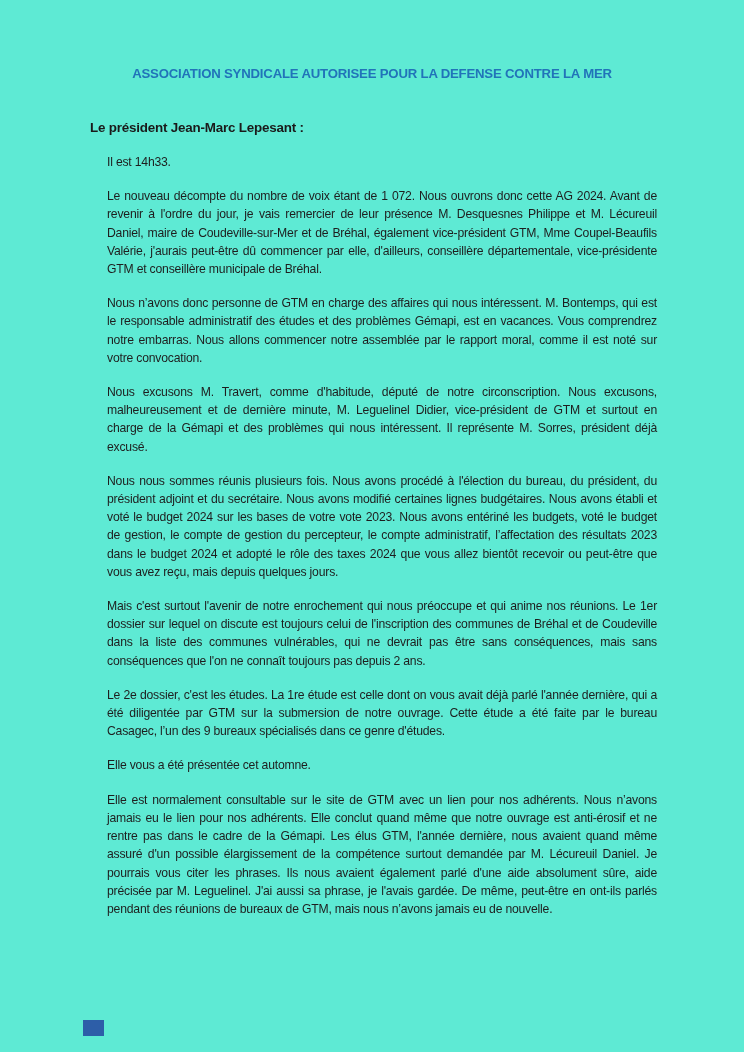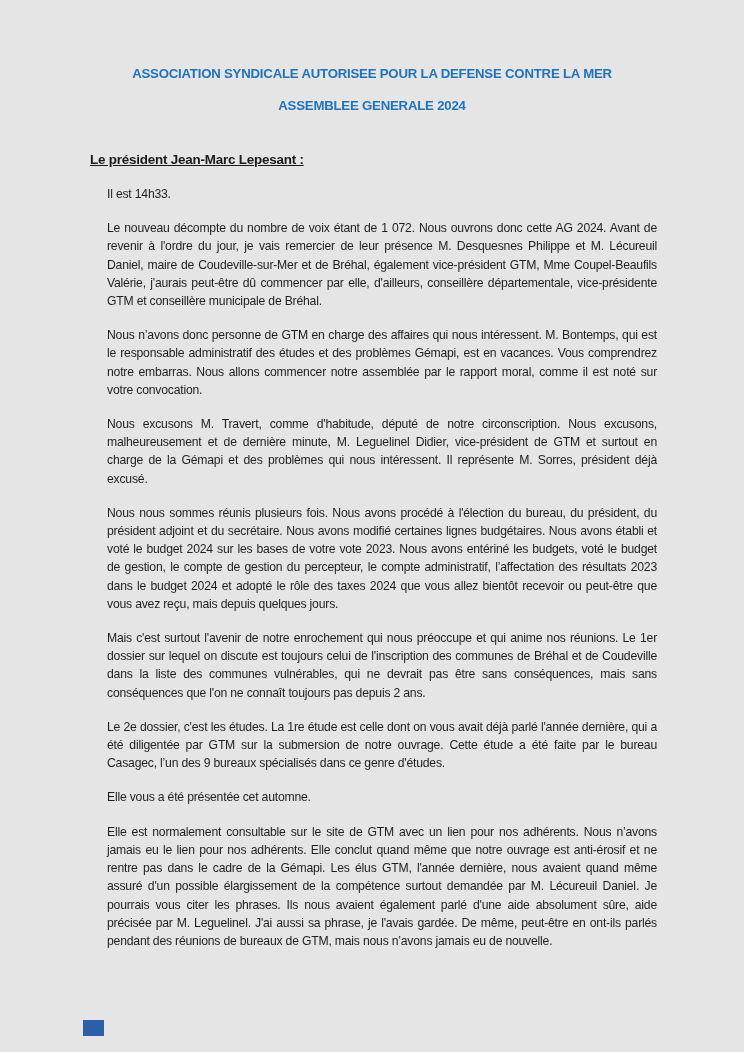--- a/index.html
+++ b/index.html
@@ -11,21 +11,21 @@
     width: 744px;
     height: 1052px;
     font-family: "Liberation Sans", sans-serif;
     color: var(--body-text, #1e1e1e);
   }
   .page {
     position: relative;
     width: 744px;
     height: 1052px;
     overflow: hidden;
-    background: #e5e5e5;
+    background: #5eead4;
   }
   .title-block {
     padding-top: 62px;
     text-align: center;
   }
   .doc-title {
     margin: 0;
     font-size: 13.2px;
     font-weight: bold;
     letter-spacing: -0.2px;
@@ -40,21 +40,20 @@
     line-height: 23px;
     color: var(--title-blue, #2173b9);
   }
   .speaker {
     margin: 33px 0 0 90px;
     font-size: 13.4px;
     font-weight: bold;
     letter-spacing: -0.2px;
     line-height: 19px;
     color: #1a1a1a;
-    text-decoration: underline;
   }
   .body-text {
     margin: 10px 87px 0 107px; 
   }
   .para {
     margin: 16px 0 8px 0;
     font-size: 12.2px;
     letter-spacing: -0.2px;
     line-height: 18.2px;
     text-align: justify;
@@ -71,21 +70,20 @@
 </style>
 </head>
 <body>
 
 <div class="page">
 
   <div class="title-block">
     <h1 class="doc-title">
       <span>ASSOCIATION SYNDICALE AUTORISEE POUR LA DEFENSE CONTRE LA MER</span><br>
     </h1>
-    <h2 class="doc-subtitle">ASSEMBLEE GENERALE 2024</h2>
   </div>
 
   <p class="speaker">Le président Jean-Marc Lepesant :</p>
 
   <div class="body-text">
     <p class="para">Il est 14h33.</p>
     <p class="para">Le nouveau décompte du nombre de voix étant de 1 072. Nous ouvrons donc cette AG 2024. Avant de revenir à l'ordre du jour, je vais remercier de leur présence M. Desquesnes Philippe et M. Lécureuil Daniel, maire de Coudeville-sur-Mer et de Bréhal, également vice-président GTM, Mme Coupel-Beaufils Valérie, j'aurais peut-être dû commencer par elle, d'ailleurs, conseillère départementale, vice-présidente GTM et conseillère municipale de Bréhal.</p>
     <p class="para">Nous n’avons donc personne de GTM en charge des affaires qui nous intéressent. M. Bontemps, qui est le responsable administratif des études et des problèmes Gémapi, est en vacances. Vous comprendrez notre embarras. Nous allons commencer notre assemblée par le rapport moral, comme il est noté sur votre convocation.</p>
     <p class="para">Nous excusons M. Travert, comme d'habitude, député de notre circonscription. Nous excusons, malheureusement et de dernière minute, M. Leguelinel Didier, vice-président de GTM et surtout en charge de la Gémapi et des problèmes qui nous intéressent. Il représente M. Sorres, président déjà excusé.</p>
     <p class="para">Nous nous sommes réunis plusieurs fois. Nous avons procédé à l'élection du bureau, du président, du président adjoint et du secrétaire. Nous avons modifié certaines lignes budgétaires. Nous avons établi et voté le budget 2024 sur les bases de votre vote 2023. Nous avons entériné les budgets, voté le budget de gestion, le compte de gestion du percepteur, le compte administratif, l’affectation des résultats 2023 dans le budget 2024 et adopté le rôle des taxes 2024 que vous allez bientôt recevoir ou peut-être que vous avez reçu, mais depuis quelques jours.</p>

